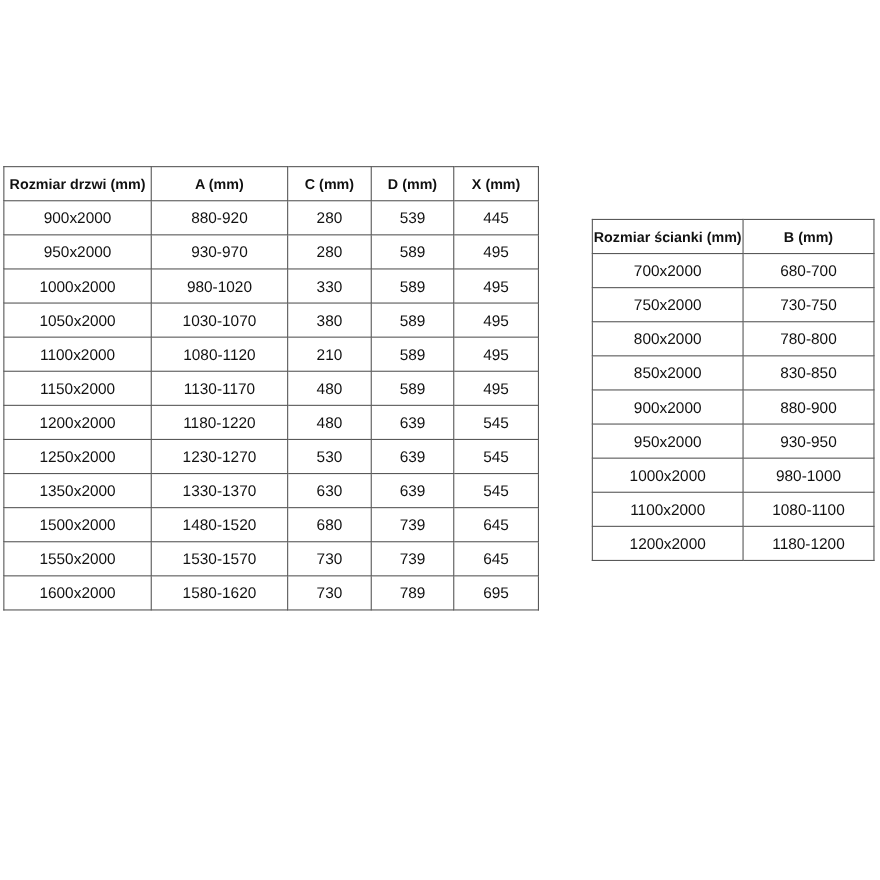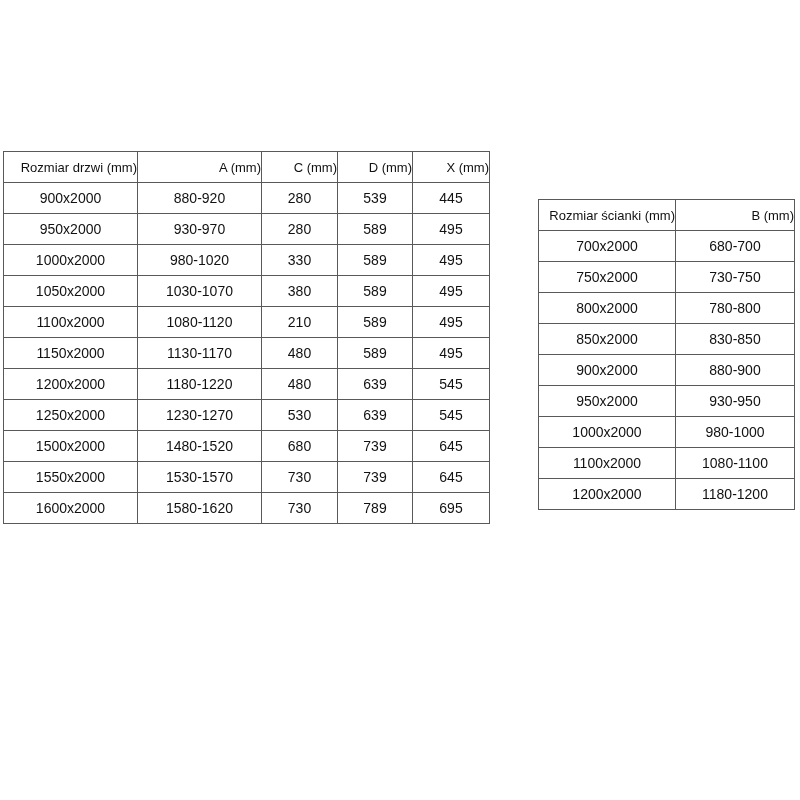--- a/index.html
+++ b/index.html
@@ -39,23 +39,22 @@
   th, td {
     border: 1px solid #595959;
     text-align: center;
     vertical-align: middle;
     padding: 0;
     height: 30px;
     overflow: hidden;
     white-space: nowrap;
   }
   th {
-    font-weight: normal;
+    font-weight: bold;
     font-size: 13px;
-    text-align: right;
   }
   td {
     font-weight: normal;
     font-size: 14px;
   }
 </style>
 </head>
 <body>
 
 <div class="canvas">
@@ -128,20 +127,27 @@
           <td>545</td>
         </tr>
         <tr>
           <td>1250x2000</td>
           <td>1230-1270</td>
           <td>530</td>
           <td>639</td>
           <td>545</td>
         </tr>
         <tr>
+          <td>1350x2000</td>
+          <td>1330-1370</td>
+          <td>630</td>
+          <td>639</td>
+          <td>545</td>
+        </tr>
+        <tr>
           <td>1500x2000</td>
           <td>1480-1520</td>
           <td>680</td>
           <td>739</td>
           <td>645</td>
         </tr>
         <tr>
           <td>1550x2000</td>
           <td>1530-1570</td>
           <td>730</td>

